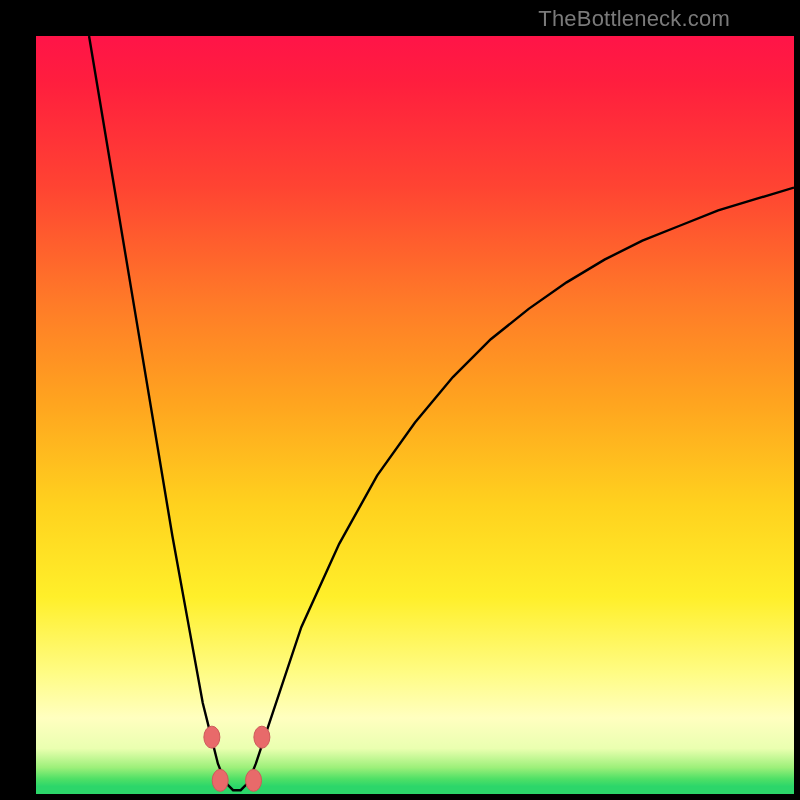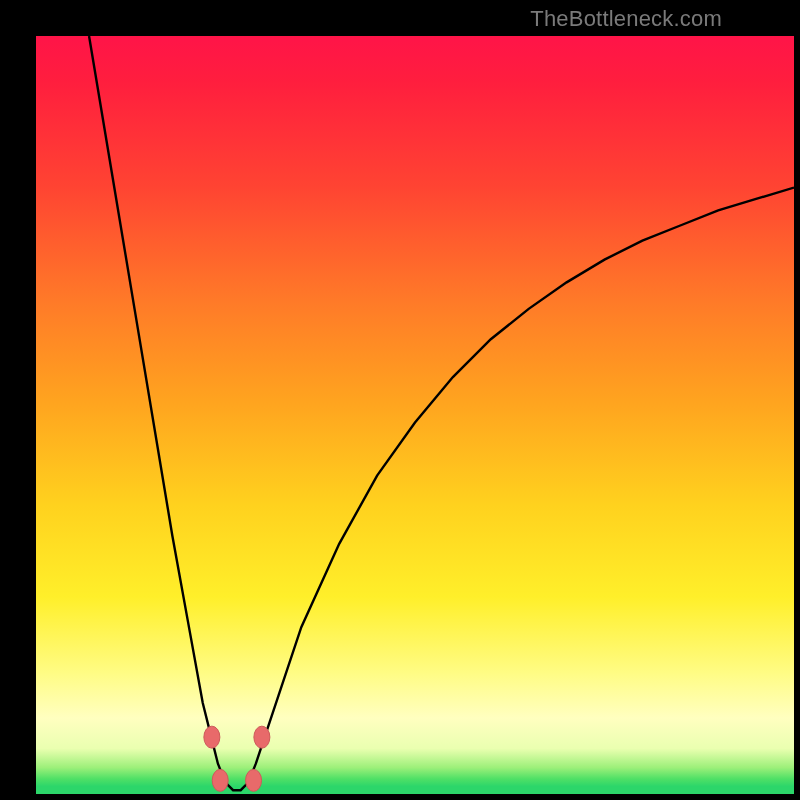--- a/index.html
+++ b/index.html
@@ -11,20 +11,21 @@
     overflow: hidden;
     font-family: Arial, Helvetica, sans-serif;
   }
   .frame {
     position: absolute;
     left: 0;
     top: 0;
     width: 732px;
     height: 800px;
     background: #000;
+    padding-left: 8px;
   }
   .plot-area {
     position: absolute;
     left: 36px;
     top: 36px;
     width: 758px;
     height: 758px;
     
     background: linear-gradient(to bottom,
       #ff1448 0%,

